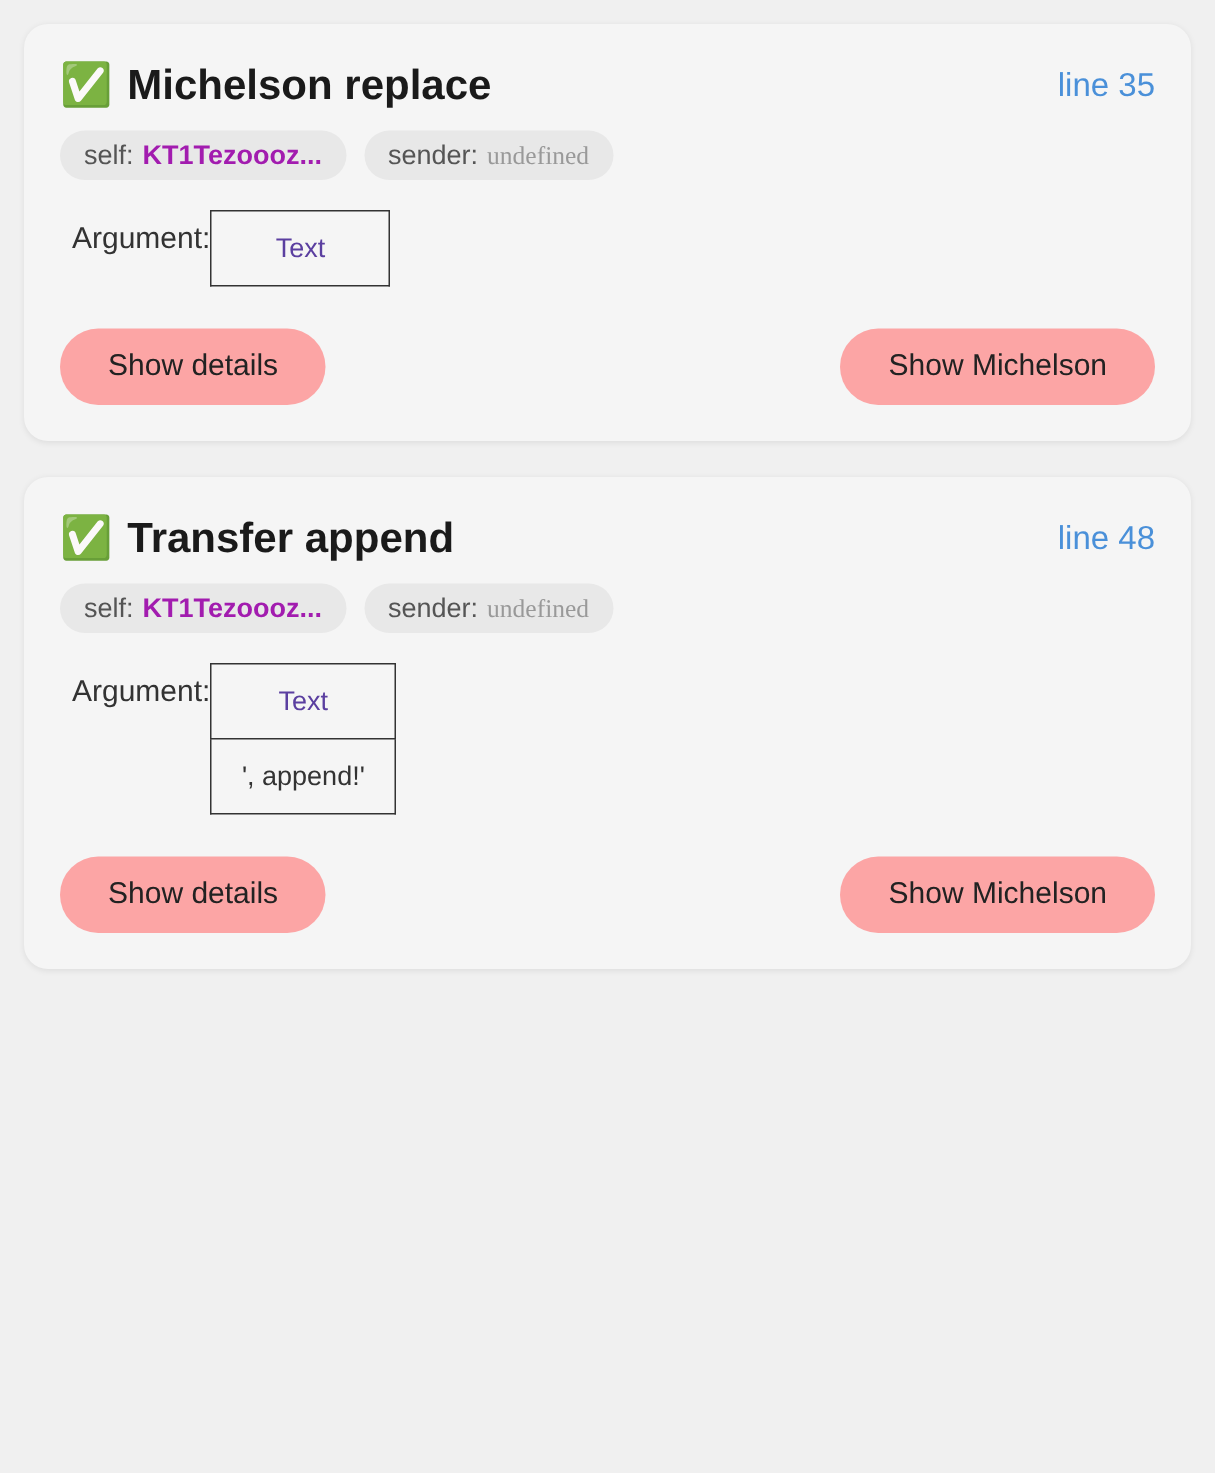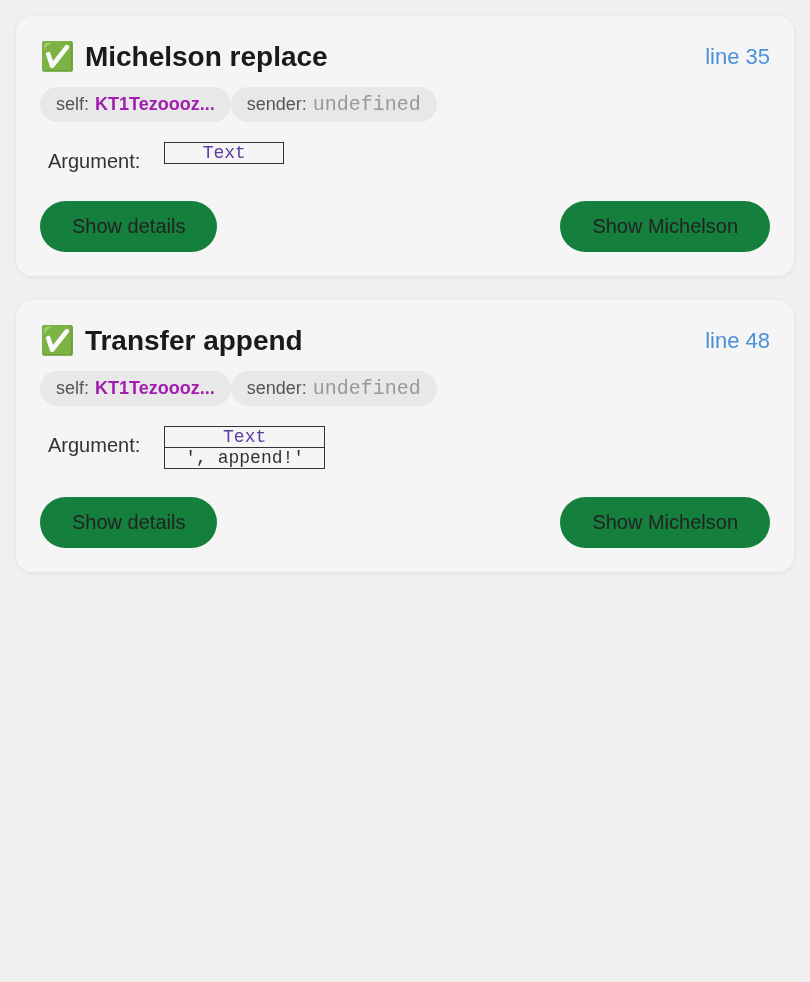--- a/index.html
+++ b/index.html
@@ -45,21 +45,21 @@
     }
 
     .line-number {
       font-size: 22px;
       color: #4a90d9;
       font-weight: 400;
     }
 
     .meta-row {
       display: flex;
-      gap: 0;
+      gap: 12px;
       margin-bottom: 20px;
     }
 
     .meta-pill {
       background: #e8e8e8;
       border-radius: 20px;
       padding: 6px 16px;
       font-size: 18px;
       color: #555;
       display: flex;
@@ -67,69 +67,67 @@
       gap: 6px;
     }
 
     .meta-pill .meta-value-green {
       color: #a21caf;
       font-weight: 700;
     }
 
     .meta-pill .meta-value-gray {
       color: #999;
-      font-family: Liberation Mono, monospace;
-      font-size: 20px;
+      font-family: Liberation Serif, serif;
+      font-size: 17px;
     }
 
     .argument-section {
       display: flex;
       align-items: flex-start;
-      gap: 24px;
       margin-bottom: 28px;
       margin-left: 8px;
     }
 
     .argument-label {
       font-size: 20px;
       color: #333;
       margin-top: 8px;
       white-space: nowrap;
     }
 
     .argument-table {
       border-collapse: collapse;
       min-width: 120px;
     }
 
     .argument-table td {
       border: 1.5px solid #333;
-      padding: 0 20px;
+      padding: 14px 20px;
       font-size: 18px;
       text-align: center;
-      font-family: Liberation Mono, monospace;
     }
 
     .argument-table .type-cell {
       color: #5b3fa0;
       font-weight: 500;
     }
 
     .argument-table .value-cell {
       color: #333;
     }
 
     .button-row {
       display: flex;
       justify-content: space-between;
       align-items: center;
     }
 
     .btn {
-      background: #15803d;
+      background: #fca5a5;
       border: none;
       border-radius: 50px;
       padding: 14px 32px;
       font-size: 20px;
       font-weight: 500;
       color: #222;
       cursor: pointer;
       transition: background 0.15s;
     }
   </style>

